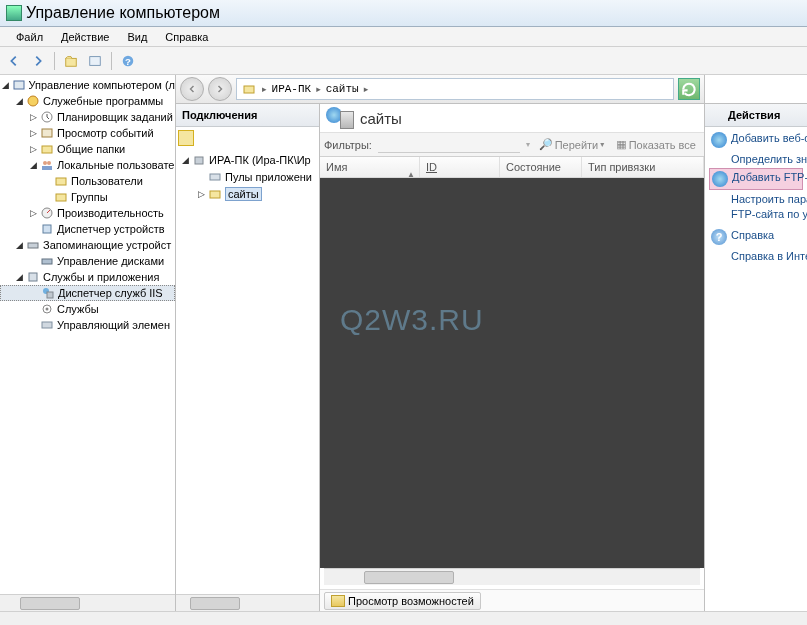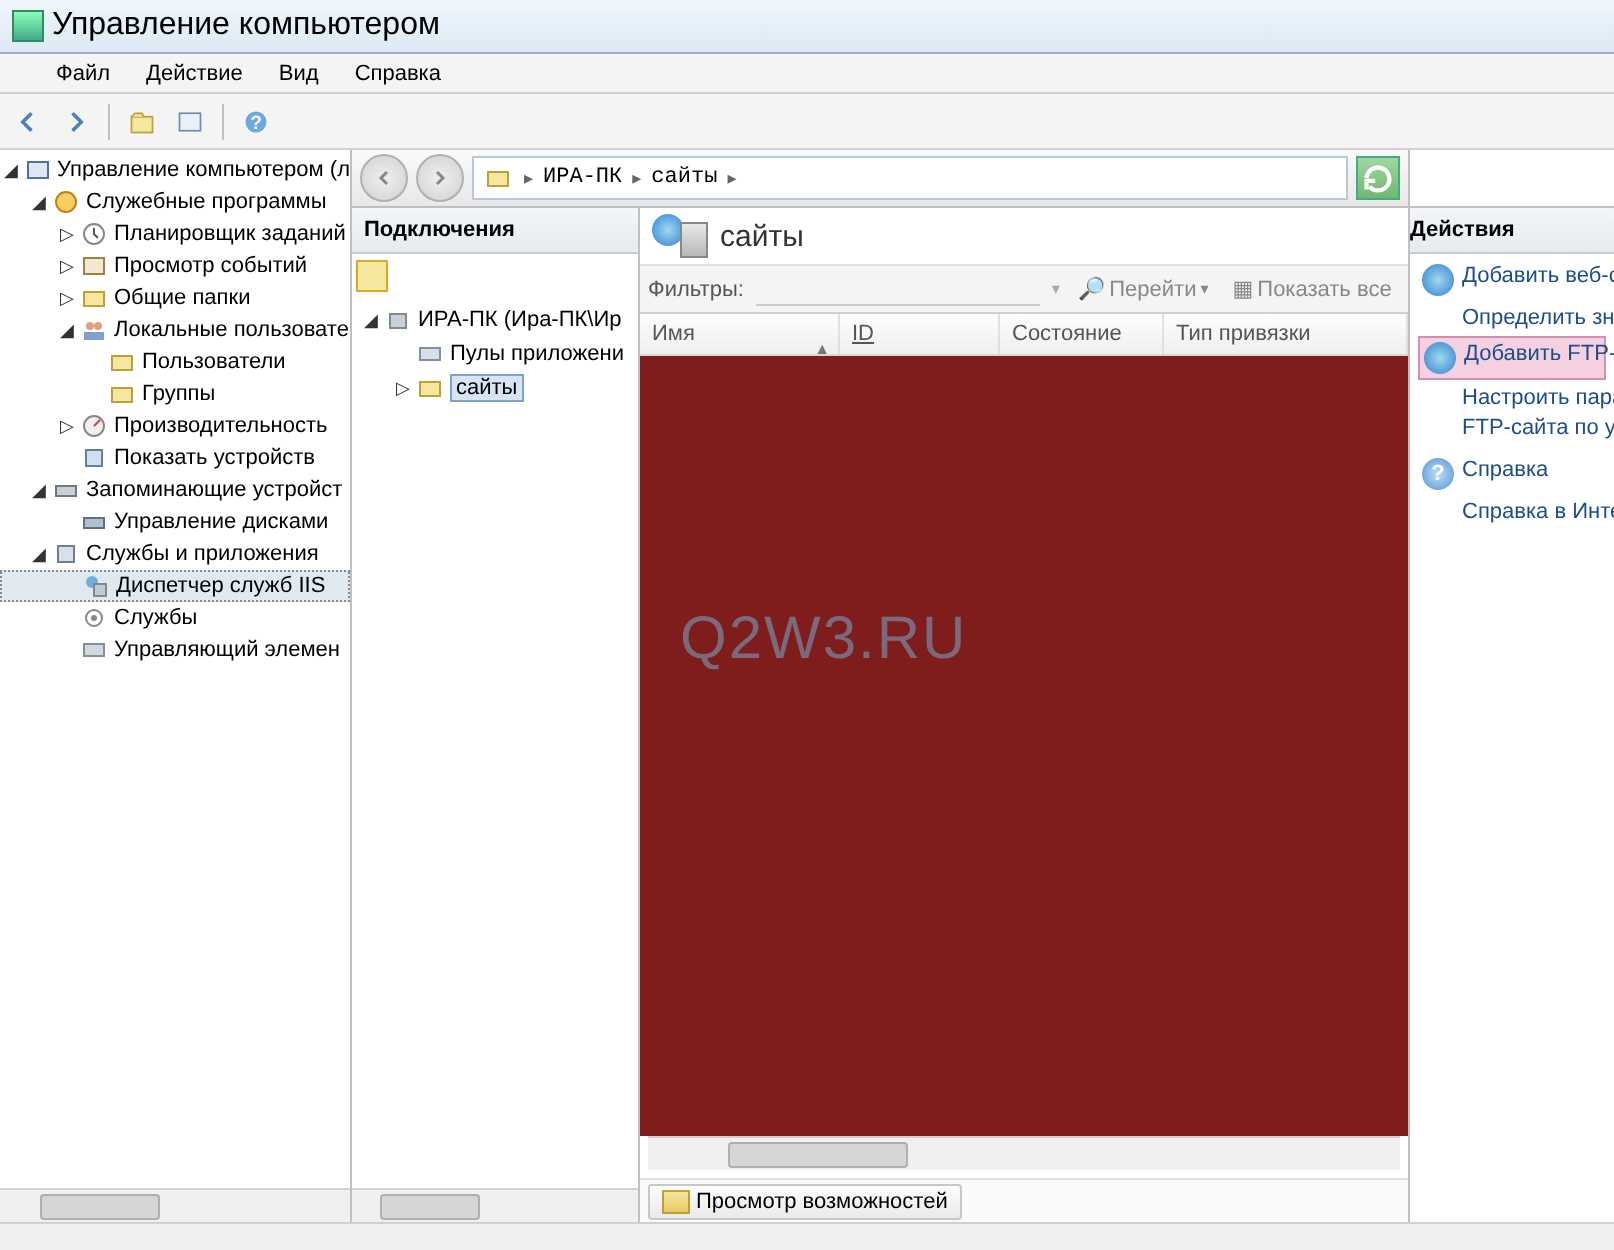--- a/index.html
+++ b/index.html
@@ -2,21 +2,21 @@
 <html><head>
 <meta charset="utf-8">
 <style>
 * { box-sizing: border-box; margin: 0; padding: 0; font-family: "Segoe UI", Tahoma, sans-serif; font-size: 11px; }
 body { background: #fff; width: 807px; height: 625px; overflow: hidden; position: relative; }
 
 .titlebar { height: 27px; background: linear-gradient(#f0f6fb,#dce9f5); border-bottom: 1px solid #a0b0c0; display: flex; align-items: center; padding-left: 6px; }
 .titlebar .tico { width: 16px; height: 16px; background: linear-gradient(#8fb,#4a8); border: 1px solid #386; margin-right: 4px; }
 .titlebar .ttxt { color: #000; font-size: 16px; }
 
-.menubar { height: 20px; background: #f4f4f4; border-bottom: 1px solid #d0d0d0; display: flex; align-items: center; padding-left: 20px; gap: 2px; }
+.menubar { height: 20px; background: #f4f4f4; border-bottom: 1px solid #d0d0d0; display: flex; align-items: center; padding-left: 8px; gap: 2px; }
 .menubar span { padding: 2px 8px; cursor: default; }
 
 .toolbar { height: 28px; background: #f4f4f4; border-bottom: 1px solid #d0d0d0; display: flex; align-items: center; padding-left: 4px; gap: 4px; }
 .tbtn { width: 20px; height: 20px; display: flex; align-items: center; justify-content: center; }
 .tbtn svg { width: 14px; height: 14px; }
 .tdiv { width: 1px; height: 18px; background: #c0c0c0; margin: 0 2px; }
 
 .main { display: flex; height: 536px; }
 .leftpane { width: 176px; border-right: 1px solid #c0c0c0; background: #fff; overflow: hidden; position: relative; display: flex; flex-direction: column; }
 .tree { flex: 1; padding: 2px 0 0 0; overflow: hidden; }
@@ -53,30 +53,30 @@
 .chdr .ttl { font-size: 15px; color: #333; }
 .filterbar { height: 24px; background: #f4f4f4; border-bottom: 1px solid #d0d0d0; display: flex; align-items: center; padding: 0 4px; gap: 6px; }
 .filterbar .flbl { color: #555; }
 .filterbar .fin { flex: 0 0 90px; height: 16px; border: none; border-bottom: 1px solid #ccc; background: transparent; }
 .fbtn { display: flex; align-items: center; gap: 2px; color: #888; padding: 1px 3px; }
 .fbtn .drop { font-size: 8px; }
 .colheads { height: 21px; background: linear-gradient(#fdfdfd,#efefef); border-bottom: 1px solid #d8d8d8; display: flex; }
 .colheads .col { border-right: 1px solid #e0e0e0; padding-left: 6px; line-height: 21px; color: #555; }
 .c1 { width: 100px; position: relative; } .c2 { width: 80px; text-decoration: underline; } .c3 { width: 82px; } .c4 { flex: 1; }
 .c1 .sort { position: absolute; right: 4px; top: 7px; font-size: 8px; color: #777; }
-.gridbody { flex: 1; position: relative; background: #7f1d1d; }
+.gridbody { flex: 1; position: relative; background: #404040; }
 .watermark { position: absolute; top: 125px; left: 20px; font-size: 30px; color: rgba(120,170,200,0.55); letter-spacing: 1px; }
 .ghscroll { height: 17px; background: #f0f0f0; border-top: 1px solid #d0d0d0; margin: 0 4px 4px; position: relative; }
 .ghscroll .thumb { position: absolute; top: 2px; left: 40px; width: 90px; height: 13px; background: #d5d5d5; border: 1px solid #b0b0b0; border-radius: 2px; }
 .btabs { height: 22px; display: flex; align-items: center; padding-left: 4px; gap: 4px; background: #fafafa; border-top: 1px solid #e0e0e0; }
 .btab { display: flex; align-items: center; gap: 3px; padding: 2px 6px; background: linear-gradient(#fdfdfd,#eaeaea); border: 1px solid #c8c8c8; border-radius: 2px; }
 .btab .bicn { width: 14px; height: 12px; background: linear-gradient(#f5e6a0,#e8c860); border: 1px solid #c0a030; }
 
 .actpane { width: 102px; background: #fff; display: flex; flex-direction: column; overflow: hidden; }
-.acthead { height: 23px; background: linear-gradient(#f4f6f8,#e6eaef); border-bottom: 1px solid #c8ccd0; padding-left: 0; line-height: 23px; font-weight: bold; }
+.acthead { height: 23px; background: linear-gradient(#f4f6f8,#e6eaef); border-bottom: 1px solid #c8ccd0; padding-left: 23px; line-height: 23px; font-weight: bold; }
 .actbody { padding: 3px 4px; display: flex; flex-direction: column; gap: 1px; }
 .alink { display: flex; align-items: flex-start; gap: 4px; padding: 2px 2px; color: #1a4e8a; cursor: pointer; white-space: nowrap; }
 .alink.sel { background: #f5d0e0; border: 1px solid #d090b0; }
 .alink.ind { padding-left: 22px; color: #1a4e8a; font-size: 10.5px; }
 .aicn { width: 16px; height: 16px; flex-shrink: 0; display: flex; align-items: center; justify-content: center; }
 .aicn.globe { border-radius: 8px; background: radial-gradient(#a0d8f0,#3080d0); }
 .aicn.help { border-radius: 8px; background: radial-gradient(#c0e0f8,#5090d0); color: #fff; font-weight: bold; font-size: 11px; }
 
 .statusbar { height: 14px; background: #f0f0f0; border-top: 1px solid #d0d0d0; }
 </style>
@@ -215,21 +215,21 @@
           </span>
           <span>Производительность</span>
         </div>
       <div class="tnode ind2">
           <span class="tw"></span>
           <span class="ticn">
             <svg viewBox="0 0 14 14">
               <rect x="3" y="3" width="8" height="8" fill="#d0e0f0" stroke="#6080a0"></rect>
             </svg>
           </span>
-          <span>Показать устройств</span>
+          <span>Диспетчер устройств</span>
         </div>
       <div class="tnode ind1">
           <span class="tw">◢</span>
           <span class="ticn">
             <svg viewBox="0 0 14 14">
               <rect x="2" y="5" width="10" height="5" fill="#c8d0d8" stroke="#707880"></rect>
             </svg>
           </span>
           <span>Запоминающие устройст</span>
         </div>

